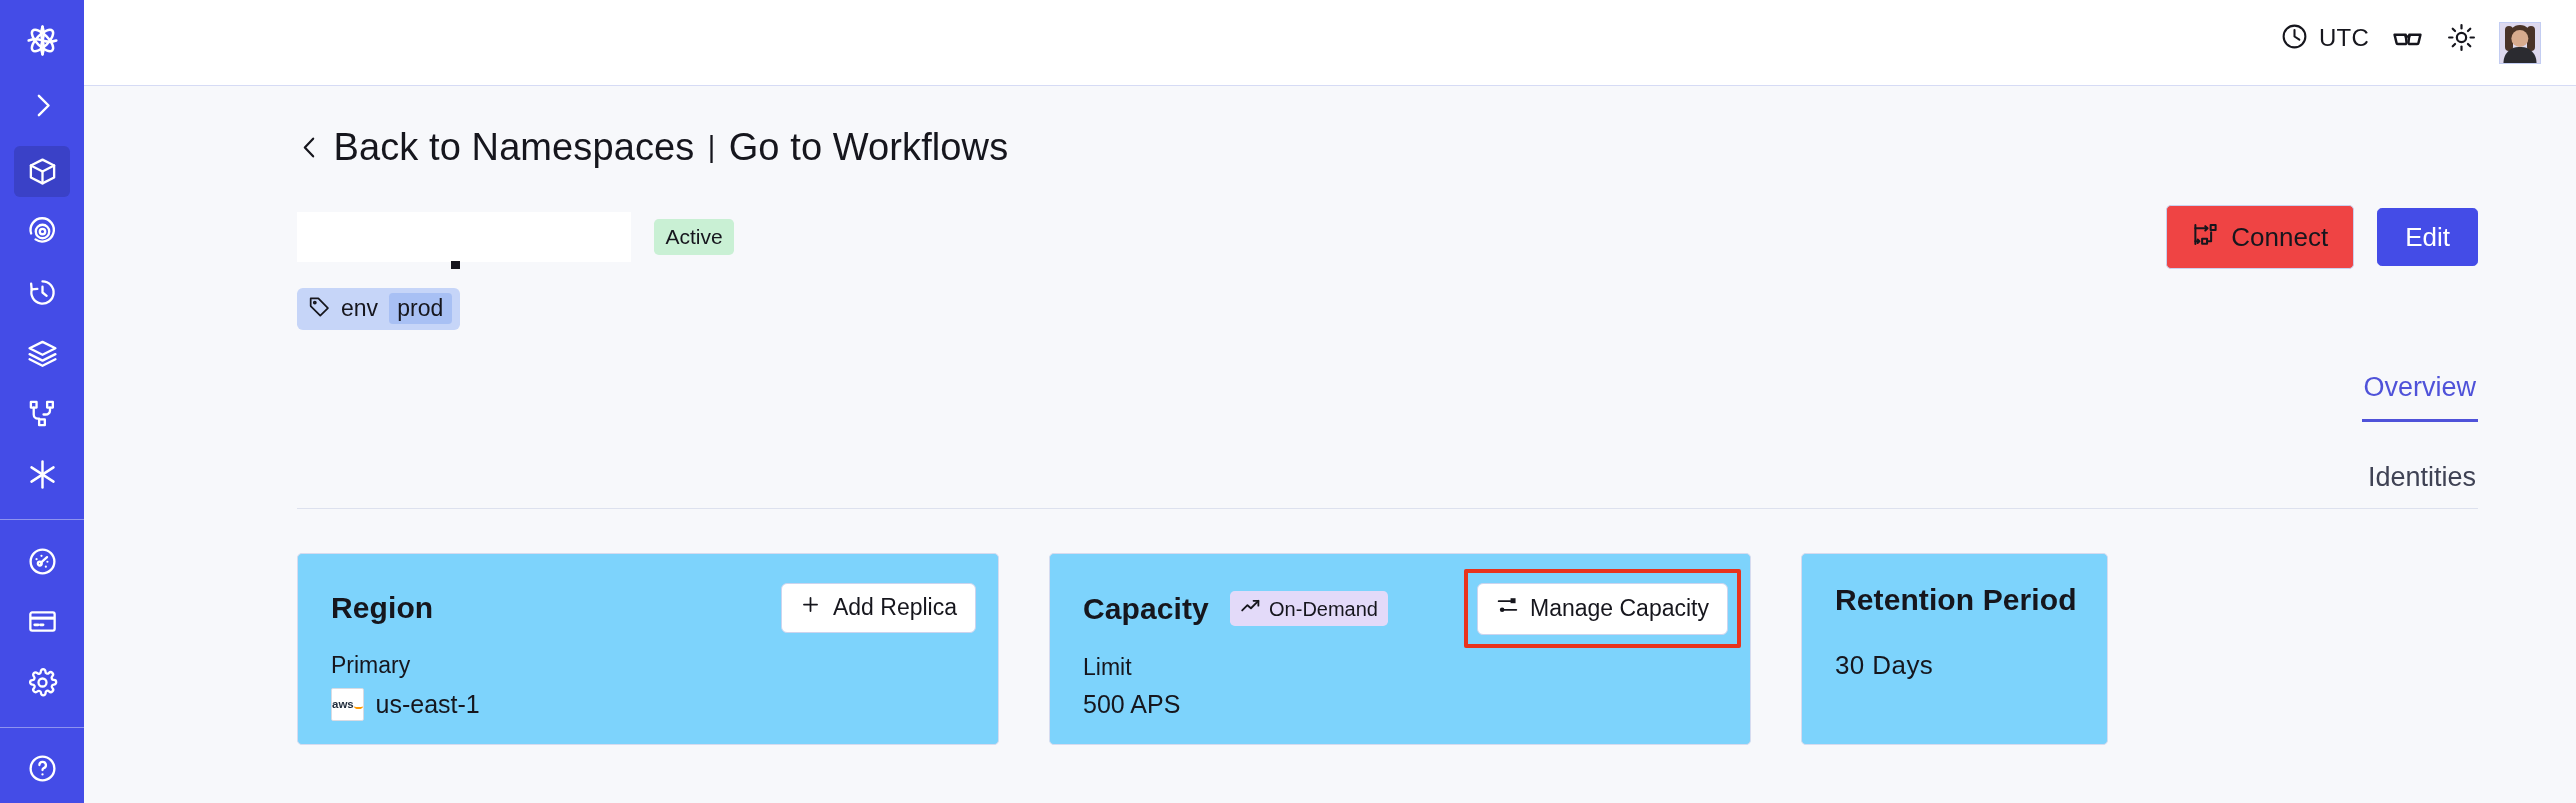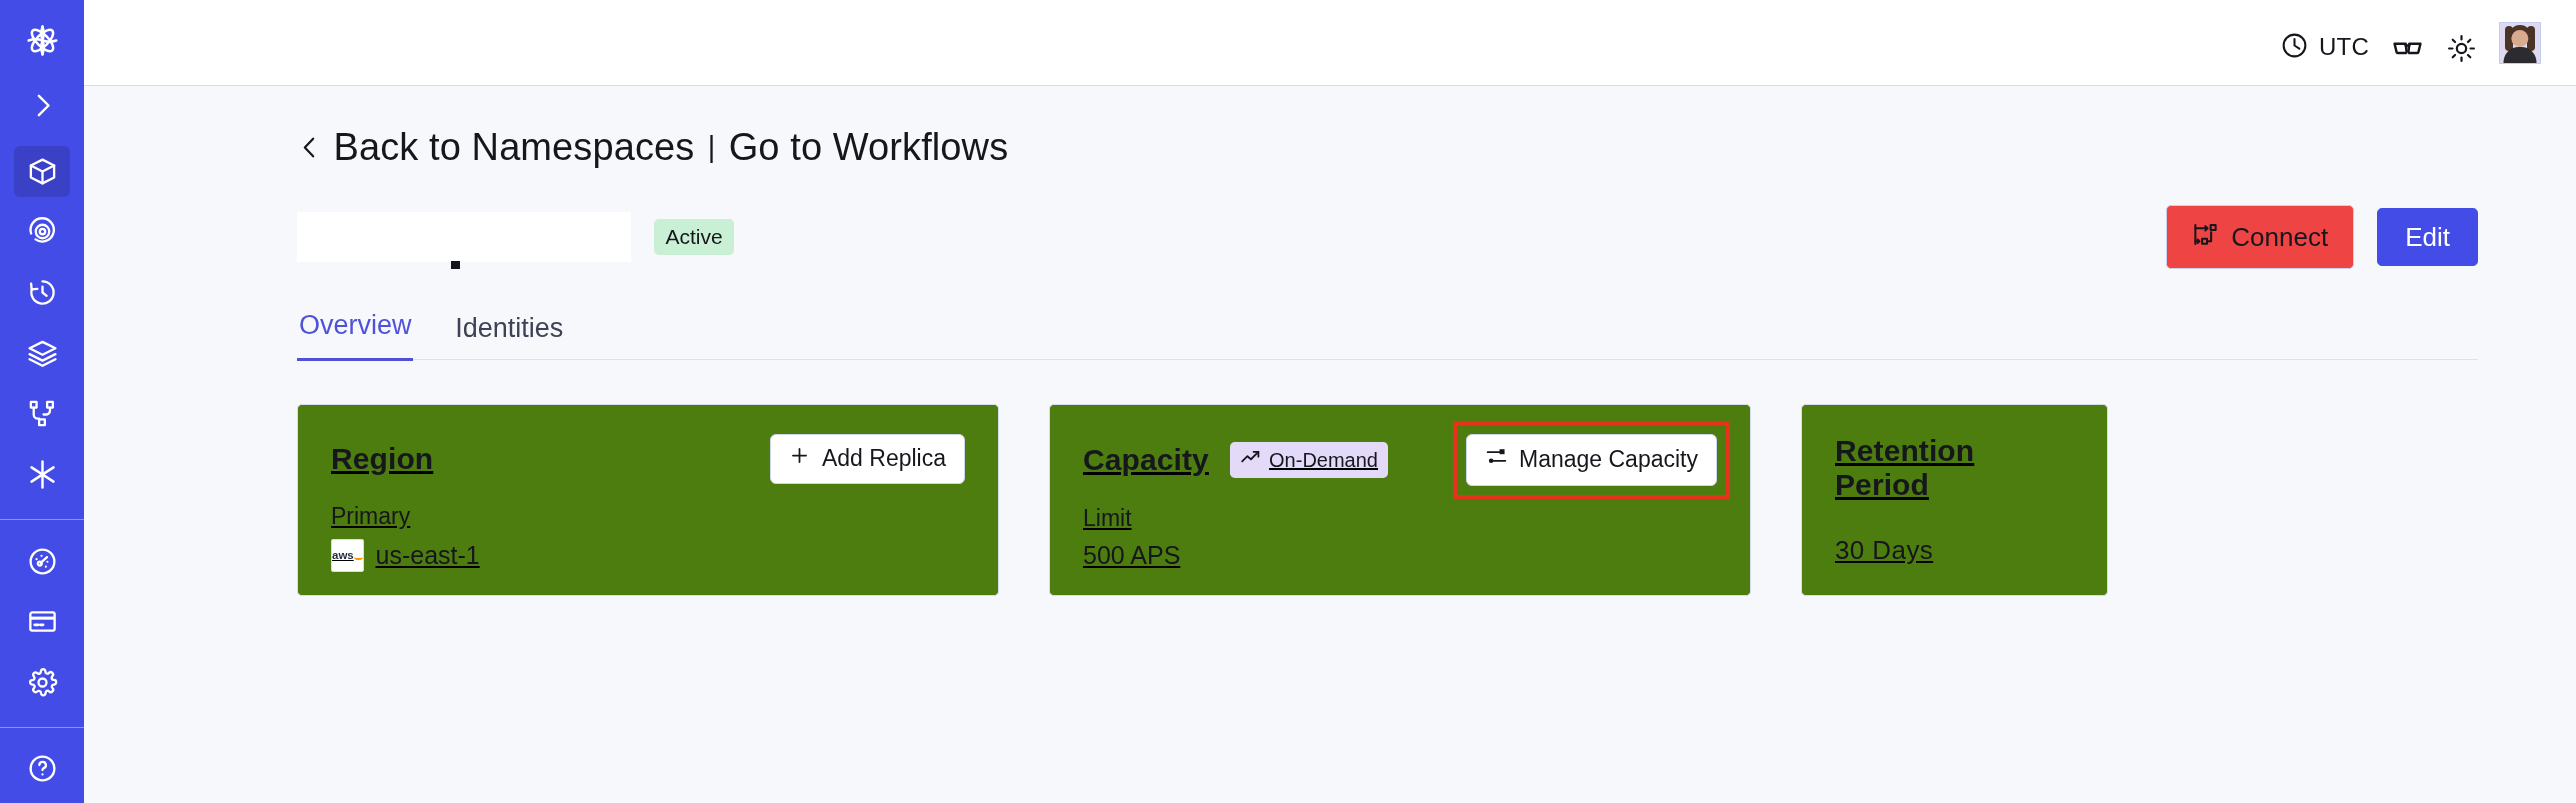--- a/index.html
+++ b/index.html
@@ -41,21 +41,21 @@
   .right { flex: 1; display: flex; flex-direction: column; min-width: 0; }
 
   
   .topbar {
     height: 86px; flex: 0 0 86px;
     background: #ffffff;
     border-bottom: 1.9px solid #d6dbf5;
     display: flex; align-items: center; justify-content: flex-end;
     padding-right: 35px;
   }
-  .topbar-group { display: flex; align-items: flex-end; gap: 22px; }
+  .topbar-group { display: flex; align-items: flex-start; gap: 22px; }
   .tz { display: flex; align-items: center; gap: 10.5px; cursor: pointer; }
   .tz-label { font-size: 24px; color: #16161d; letter-spacing: 0.2px; }
   .icon-btn { display: flex; align-items: center; justify-content: center; cursor: pointer; color: #16161d; }
   .avatar {
     width: 42px; height: 42px; border: 1.9px solid #c3cdf2;
     background: #ded9ee; overflow: hidden; cursor: pointer;
     position: relative;
   }
   .avatar .face {
     position: absolute; left: 50%; top: 7.7px; transform: translateX(-50%);
@@ -138,36 +138,37 @@
     font-size: 23px; color: #16161d;
     background: #a8c0f4; border-radius: 3.8px; padding: 1.9px 8.6px;
   }
 
   
   .tabs {
     margin-top: 40px;
     display: flex; align-items: flex-end; gap: 40px;
     border-bottom: 1.9px solid #dde1ee;
     padding-bottom: 0;
+    flex-direction: column;
   }
   .tab {
     font-size: 27px; padding: 0 1.9px 16.3px 1.9px;
     color: #3f4254; cursor: pointer; position: relative; top: 1.9px;
   }
   .tab.active { color: #4f52d9; border-bottom: 3.8px solid #4f52d9; }
 
   
   .cards {
     margin-top: 44px;
     display: flex; gap: 50px; align-items: stretch;
   }
   .card {
-    background: #4d7c0f; border: 1.9px solid #d6dbef;
-    border-radius: 4.8px; padding: 29px 33px 0 33px;
-    height: 192px; position: relative; text-decoration: underline;
+    background: #7dd3fc; border: 1.9px solid #d6dbef;
+    border-radius: 4.8px; padding: 29px 22px 0 33px;
+    height: 192px; position: relative;
   }
   .card-region   { flex: 0 0 702px; }
   .card-capacity { flex: 0 0 702px; }
   .card-retention{ flex: 0 0 307px; }
   .card-head { display: flex; align-items: center; }
   .card-title { font-size: 30px; color: #16161d; font-weight: bold; letter-spacing: 0.1px; }
   .pill-ondemand {
     display: inline-flex; align-items: center; gap: 7.7px;
     margin-left: 21px;
     background: #e3daf9; color: #16161d;
@@ -422,20 +423,32 @@
                 </svg>
               </span>
               <span>Connect</span>
             </div>
             <div class="btn btn-primary">
               <span>Edit</span>
             </div>
           </div>
         </div>
 
+        <div class="tag-row">
+          <div class="tag">
+            <span>
+              <svg width="23" height="23" viewBox="0 0 24 24" fill="none" stroke="#16161d" stroke-width="1.8" stroke-linecap="round" stroke-linejoin="round">
+                <path d="M2.8 11.6V3.6h8l10 10-8 8z"></path>
+                <circle cx="7.1" cy="7.9" r="1.1"></circle>
+              </svg>
+            </span>
+            <span class="tag-key">env</span>
+            <span class="tag-val">prod</span>
+          </div>
+        </div>
 
         <div class="tabs">
           <div class="tab active">Overview</div>
           <div class="tab">Identities</div>
         </div>
 
         <div class="cards">
 
           <section class="card card-region">
             <div class="card-head">

